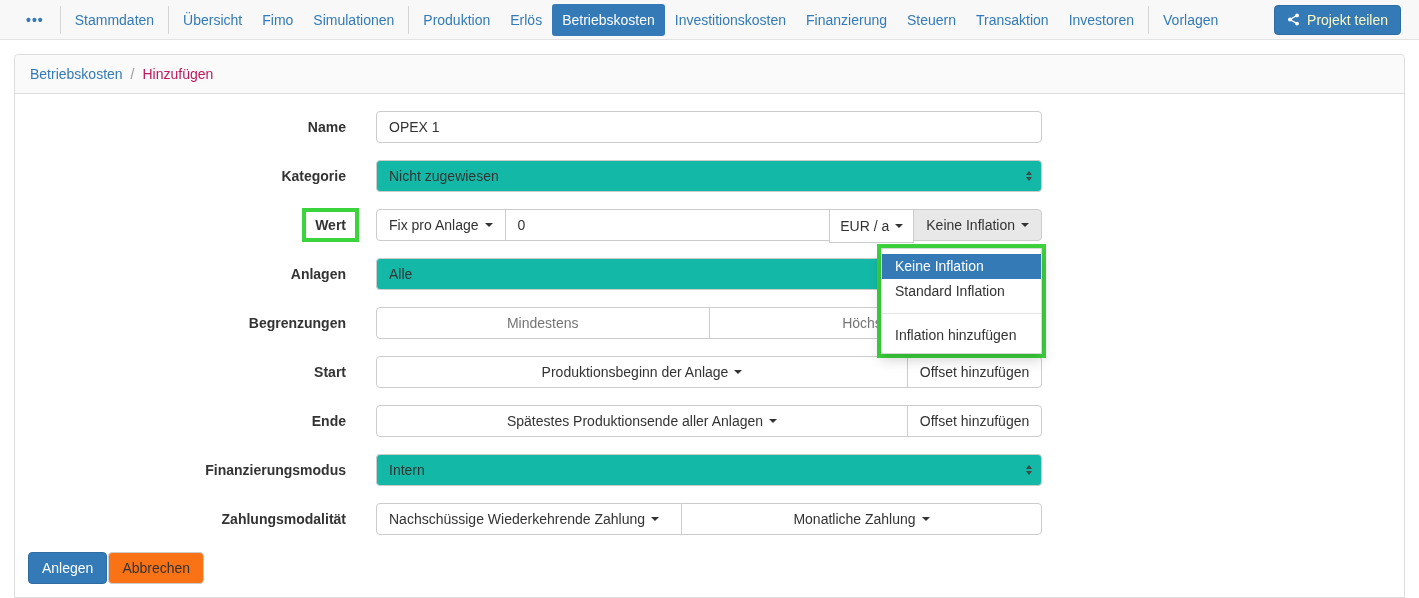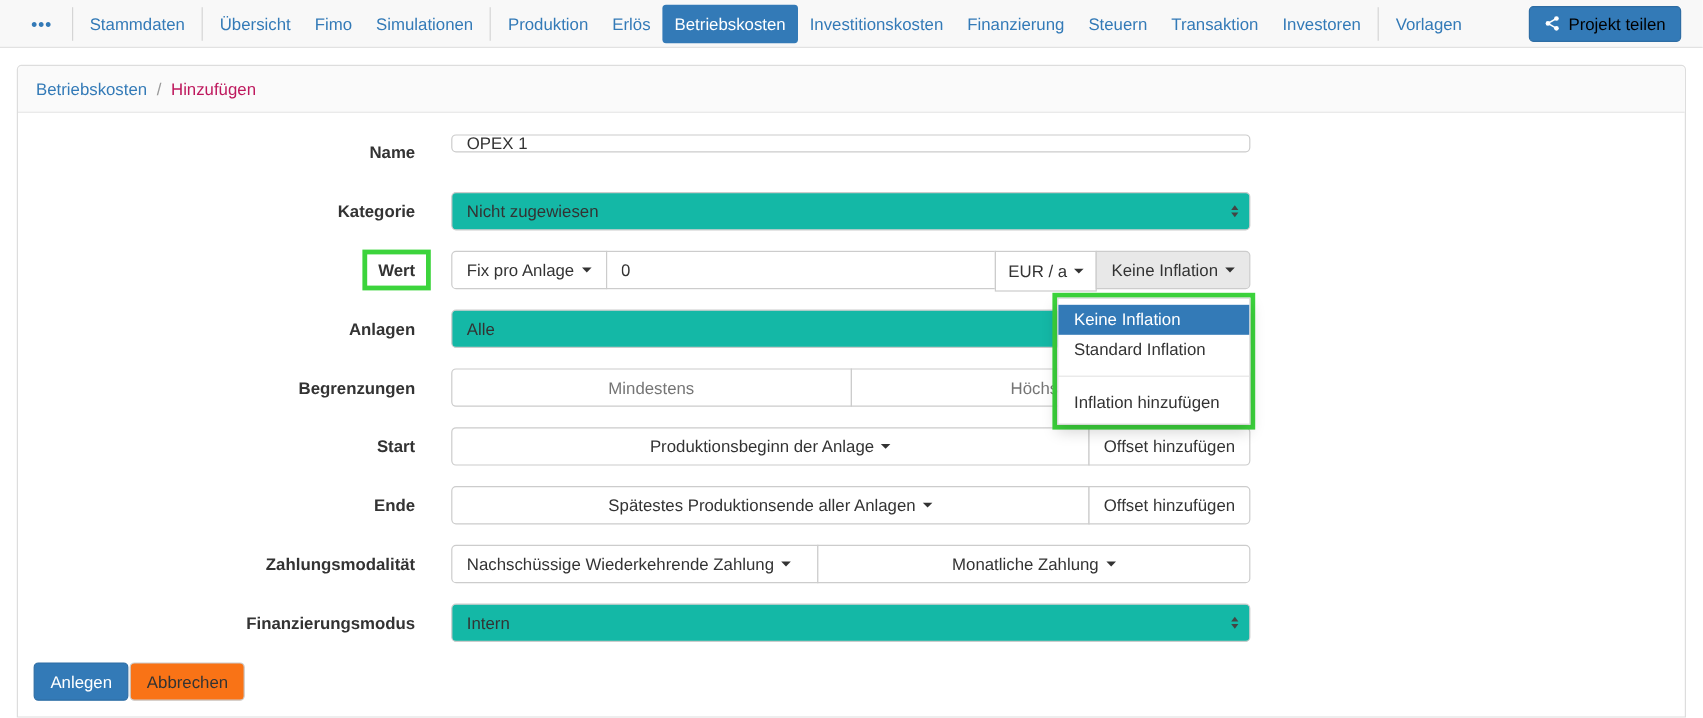--- a/index.html
+++ b/index.html
@@ -42,21 +42,21 @@
   .nav-sep {
     width: 1px;
     height: 28px;
     background: #d5d5d5;
     margin: 0 4px;
   }
   .share-btn {
     margin-left: auto;
     background: #337ab7;
     border: 1px solid #2e6da4;
-    color: #000000;
+    color: #fef9c3;
     border-radius: 4px;
     padding: 6px 12px;
     display: flex;
     align-items: center;
     gap: 7px;
     cursor: pointer;
     font-size: 14px;
   }
 
   
@@ -114,21 +114,21 @@
     padding: 4px 9px;
     margin-right: -13px;
     margin-top: -3px;
     line-height: 18px;
     background: #fff;
     margin-left: 27px;
   }
 
   input.tinput {
     width: 100%;
-    height: 15px;
+    height: 32px;
     border: 1px solid #ccc;
     border-radius: 4px;
     padding: 0 12px;
     font-family: "Liberation Sans", sans-serif;
     font-size: 14px;
     color: #333;
     background: #fff;
     outline: none;
   }
   input.tinput::placeholder { color: #999; opacity: 1; }
@@ -382,44 +382,44 @@
               <span class="caret"></span>
           </button>
           <button style="width:135px;">
             <span>Offset hinzufügen</span>
           </button>
         </div>
       </div>
     </div>
 
     <div class="frow">
+      <div class="row-label">Finanzierungsmodus</div>
+      <div class="row-controls">
+        <div class="fake-select">
+          <span>Intern</span>
+          <span class="stepper"></span>
+        </div>
+      </div>
+    </div>
+
+    <div class="frow">
       <div class="row-label">Zahlungsmodalität</div>
       <div class="row-controls">
         <div class="igroup">
           <button class="left-align" style="width:306px;">
             <span>Nachschüssige Wiederkehrende Zahlung</span>
               <span class="caret"></span>
           </button>
           <button class="grow">
             <span>Monatliche Zahlung</span>
               <span class="caret"></span>
           </button>
         </div>
       </div>
     </div>
 
-    <div class="frow">
-      <div class="row-label">Finanzierungsmodus</div>
-      <div class="row-controls">
-        <div class="fake-select">
-          <span>Intern</span>
-          <span class="stepper"></span>
-        </div>
-      </div>
-    </div>
-
     <div class="actions">
       <button class="btn btn-primary">Anlegen</button>
       <button class="btn btn-default">Abbrechen</button>
     </div>
 
   </div>
 </div>
 
 </body></html>

